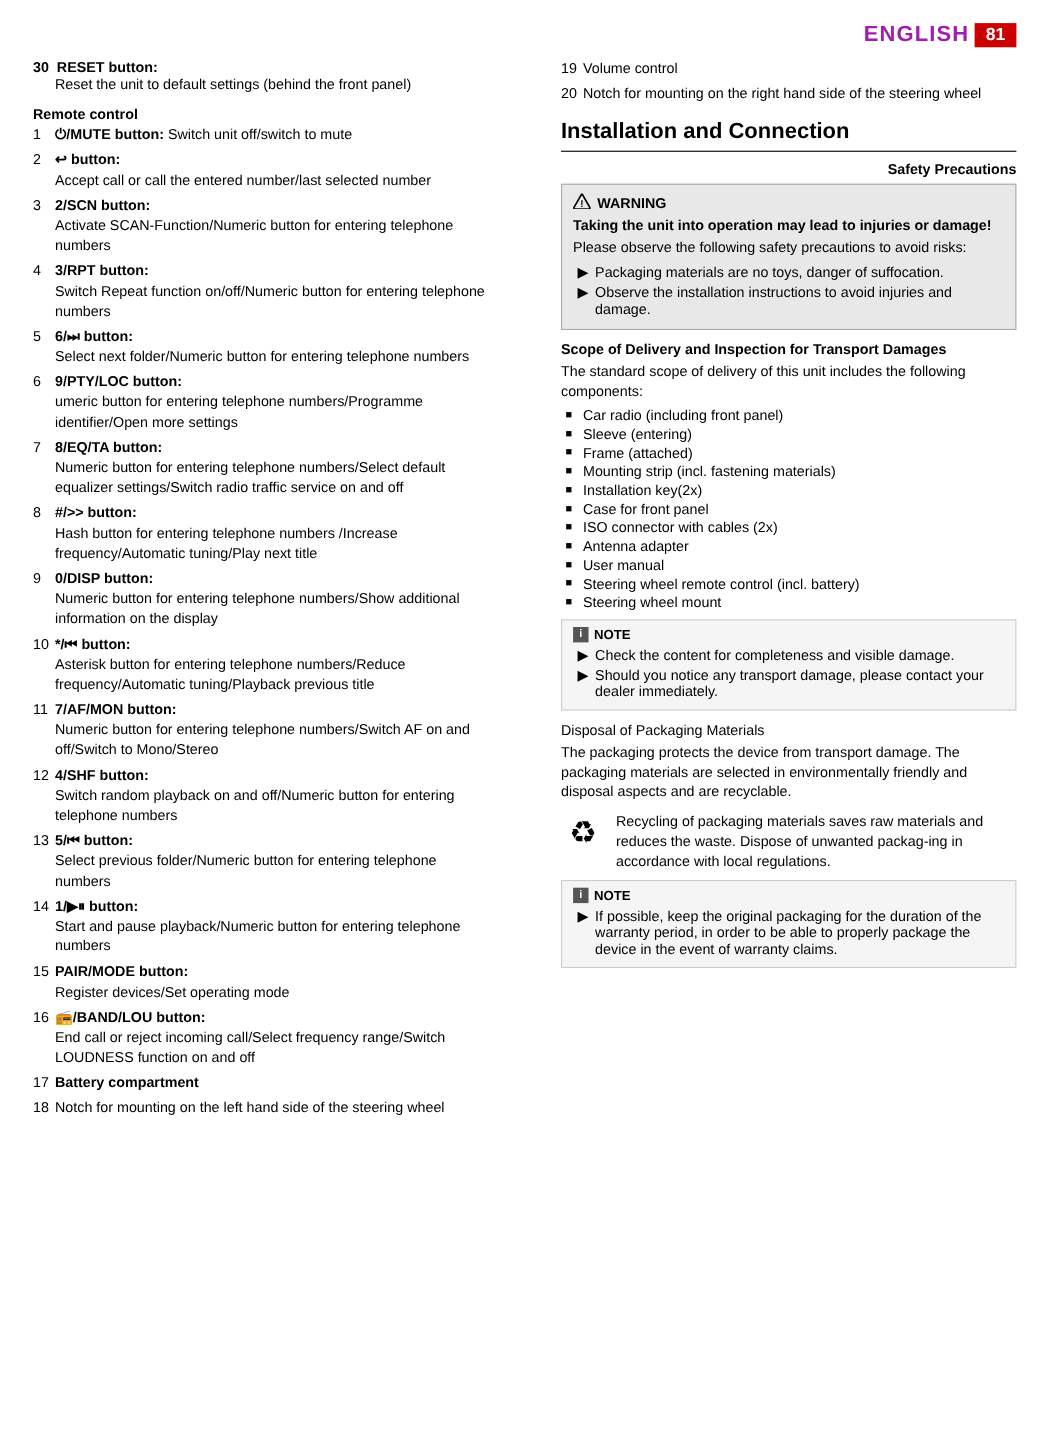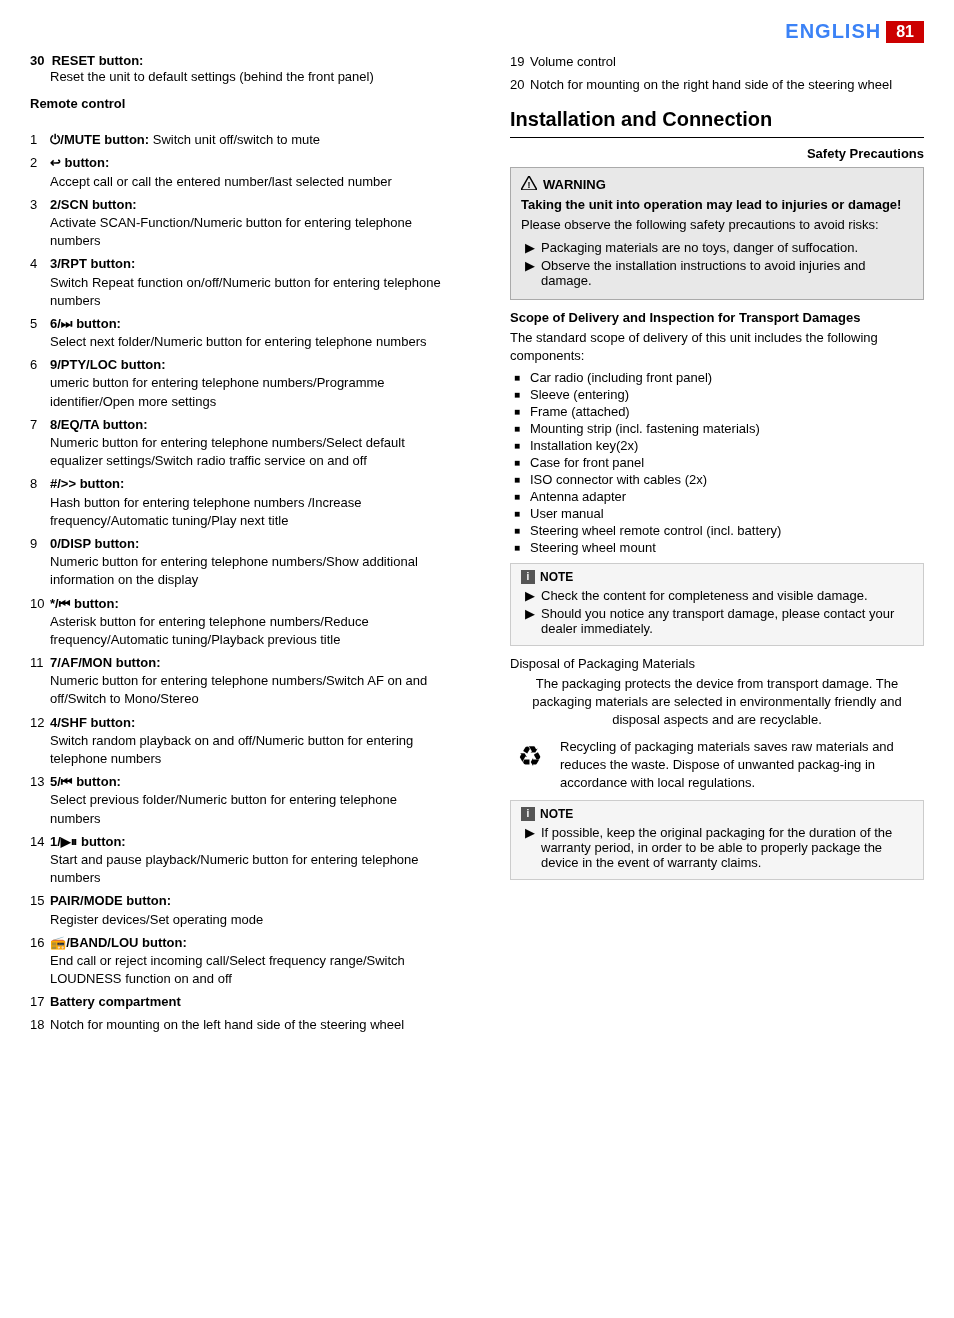--- a/index.html
+++ b/index.html
@@ -19,21 +19,21 @@
     }
     .header {
       display: flex;
       justify-content: flex-end;
       align-items: center;
       margin-bottom: 10px;
     }
     .header-english {
       font-size: 20px;
       font-weight: bold;
-      color: #3b82f6;
+      color: #a21caf;
       margin-right: 5px;
       letter-spacing: 1px;
     }
     .header-page-num {
       background: #c00;
       color: #fff;
       font-size: 16px;
       font-weight: bold;
       padding: 2px 10px;
     }
@@ -63,21 +63,21 @@
     }
     .item-desc {
       display: block;
       margin-left: 20px;
       line-height: 1.4;
     }
     .remote-control-title {
       font-weight: bold;
       font-size: 13px;
       margin-top: 10px;
-      margin-bottom: 20px;
+      margin-bottom: 2px;
     }
     .numbered-item {
       display: flex;
       margin-bottom: 5px;
       line-height: 1.4;
     }
     .num-col {
       min-width: 20px;
       font-size: 13px;
     }
@@ -416,21 +416,21 @@
           <span class="arrow-sym">▶</span>
           <span>Check the content for completeness and visible damage.</span>
         </div>
         <div class="arrow-item">
           <span class="arrow-sym">▶</span>
           <span>Should you notice any transport damage, please contact your dealer immediately.</span>
         </div>
       </div>
 
       <div class="disposal-title">Disposal of Packaging Materials</div>
-      <div style="font-size:13px; line-height:1.4; margin-bottom:6px;text-align:center;">The packaging protects the device from transport damage. The packaging materials are selected in environmentally friendly and disposal aspects and are recyclable.</div>
+      <div style="font-size:13px; line-height:1.4; margin-bottom:6px;">The packaging protects the device from transport damage. The packaging materials are selected in environmentally friendly and disposal aspects and are recyclable.</div>
 
       <div class="recycle-block">
         <div class="recycle-icon">♻</div>
         <div class="recycle-text">Recycling of packaging materials saves raw materials and reduces the waste. Dispose of unwanted packag-ing in accordance with local regulations.</div>
       </div>
 
       <div class="note-box">
         <div class="note-header">
           <span class="note-icon">i</span>
           <span>NOTE</span>

